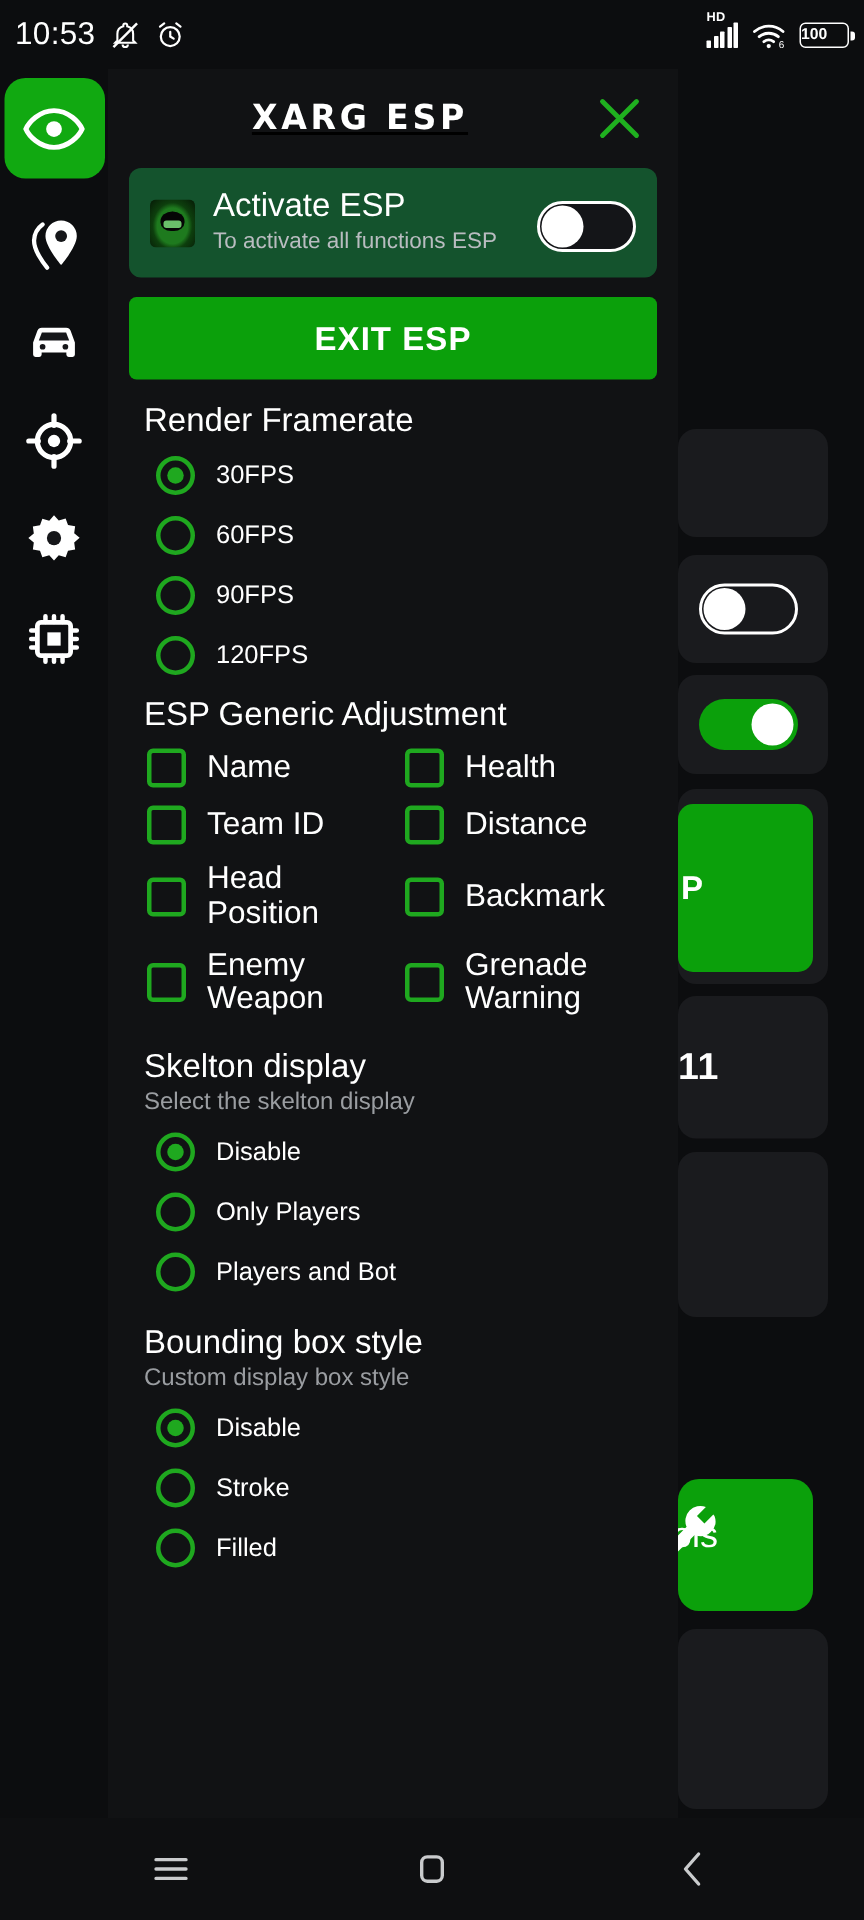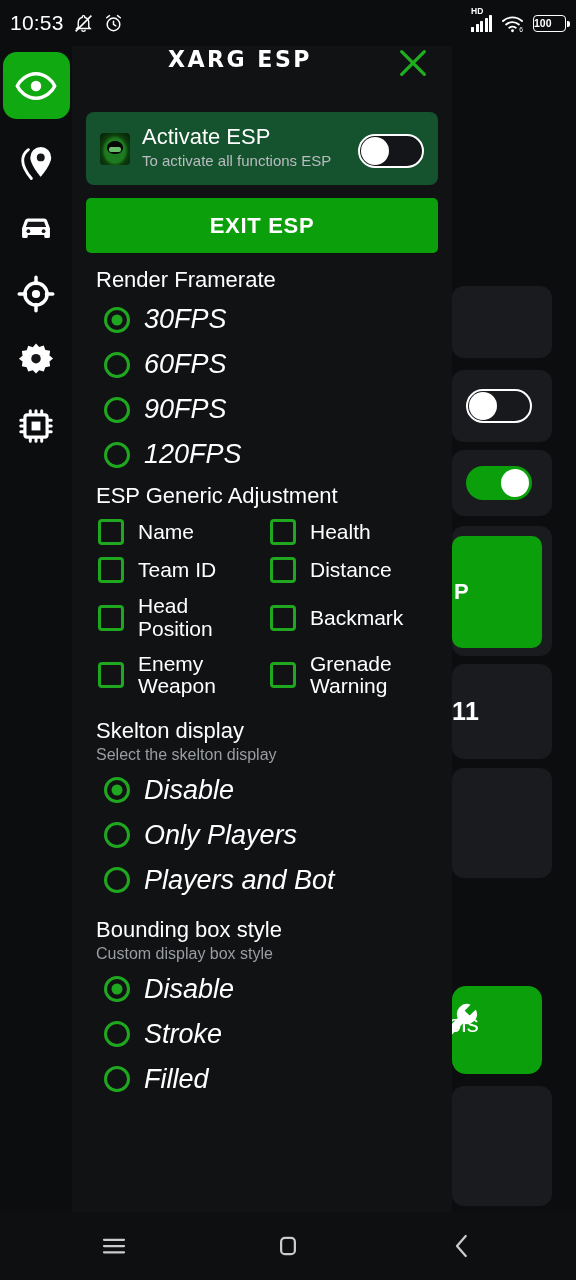--- a/index.html
+++ b/index.html
@@ -78,22 +78,23 @@
   .rail-item svg { width: 38px; height: 38px; display: block; }
   .rail-item.active svg { width: 42px; height: 42px; }
   .rail-gap { height: 6px; }
 
   
   .panel {
     position: absolute; left: 72px; top: 46px; width: 380px; bottom: 68px;
     background: #111214; overflow: hidden; z-index: 4;
   }
   .panel-head {
-    height: 66px; display: flex; justify-content: space-between;
+    height: 66px; display: flex; align-items: center; justify-content: space-between;
     padding: 0 22px 0 12px;
+    text-decoration: underline;
   }
   .panel-title {
     flex: 1; text-align: center; color: #fff; font-size: 23px;
     font-weight: 700; letter-spacing: 2.6px; font-family: "DejaVu Sans", sans-serif;
     transform: scaleX(.96);
   }
   .close-x { width: 34px; height: 34px; cursor: pointer; flex: 0 0 34px; }
 
   .panel-body { padding: 0 14px; }
 
@@ -140,21 +141,21 @@
 
   .radio-row { display: flex; align-items: center; gap: 14px; padding: 7px 0 7px 18px; cursor: pointer; }
   .radio {
     flex: 0 0 26px; width: 26px; height: 26px; border-radius: 50%;
     border: 3px solid #1fa81f; position: relative; background: transparent;
   }
   .radio.sel::after {
     content: ""; position: absolute; left: 50%; top: 50%; transform: translate(-50%,-50%);
     width: 11px; height: 11px; border-radius: 50%; background: #1fa81f;
   }
-  .radio-label { color: #fff; font-size: 27px; font-style: italic; }
+  .radio-label { color: #fff; font-size: 17px; }
 
   .cb-grid { display: grid; grid-template-columns: 1fr 1fr; column-gap: 4px; row-gap: 0; padding-left: 12px; }
   .cb-row { display: flex; align-items: center; gap: 14px; padding: 6px 0; cursor: pointer; }
   .cb {
     flex: 0 0 26px; width: 26px; height: 26px; border-radius: 4px;
     border: 3px solid #1fa81f; background: transparent;
   }
   .cb-label { color: #fff; font-size: 21px; line-height: 1.08; }
 
   .group { margin-top: 14px; }

